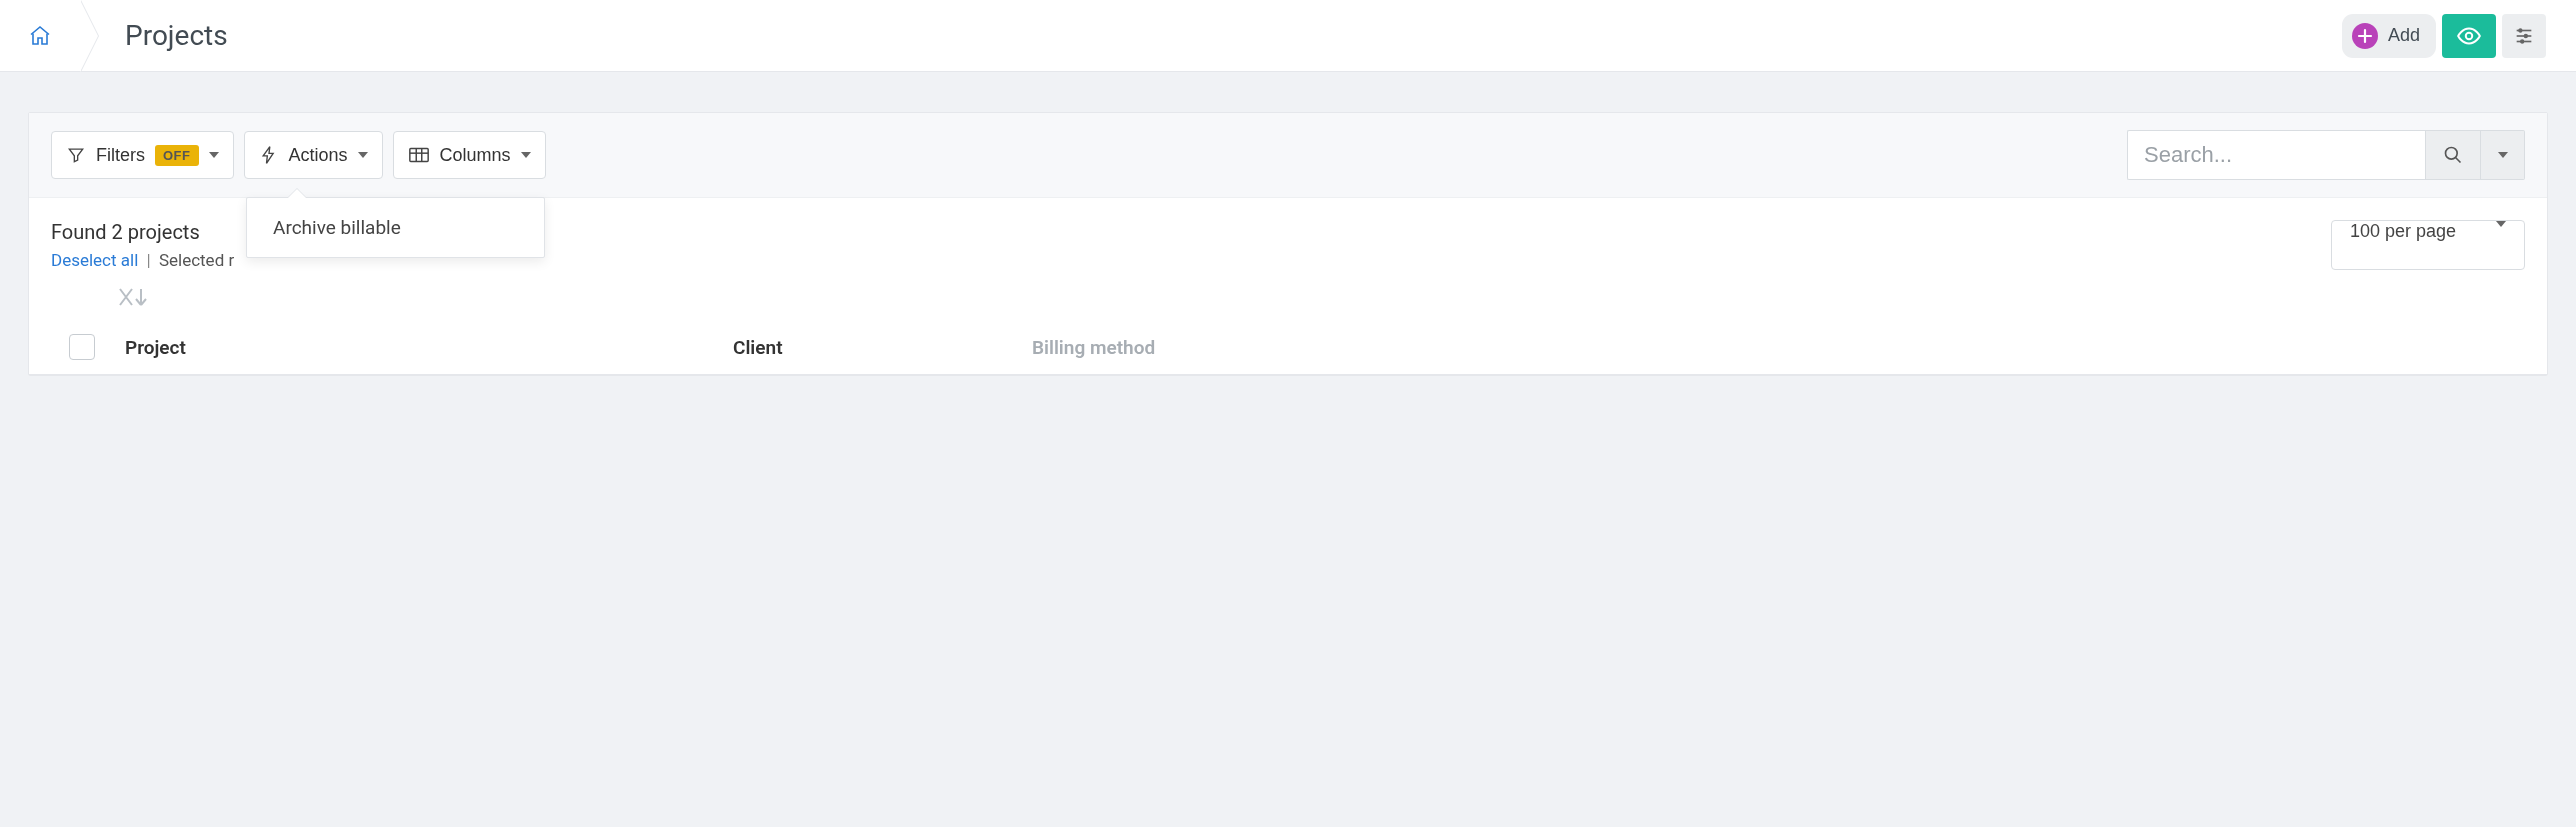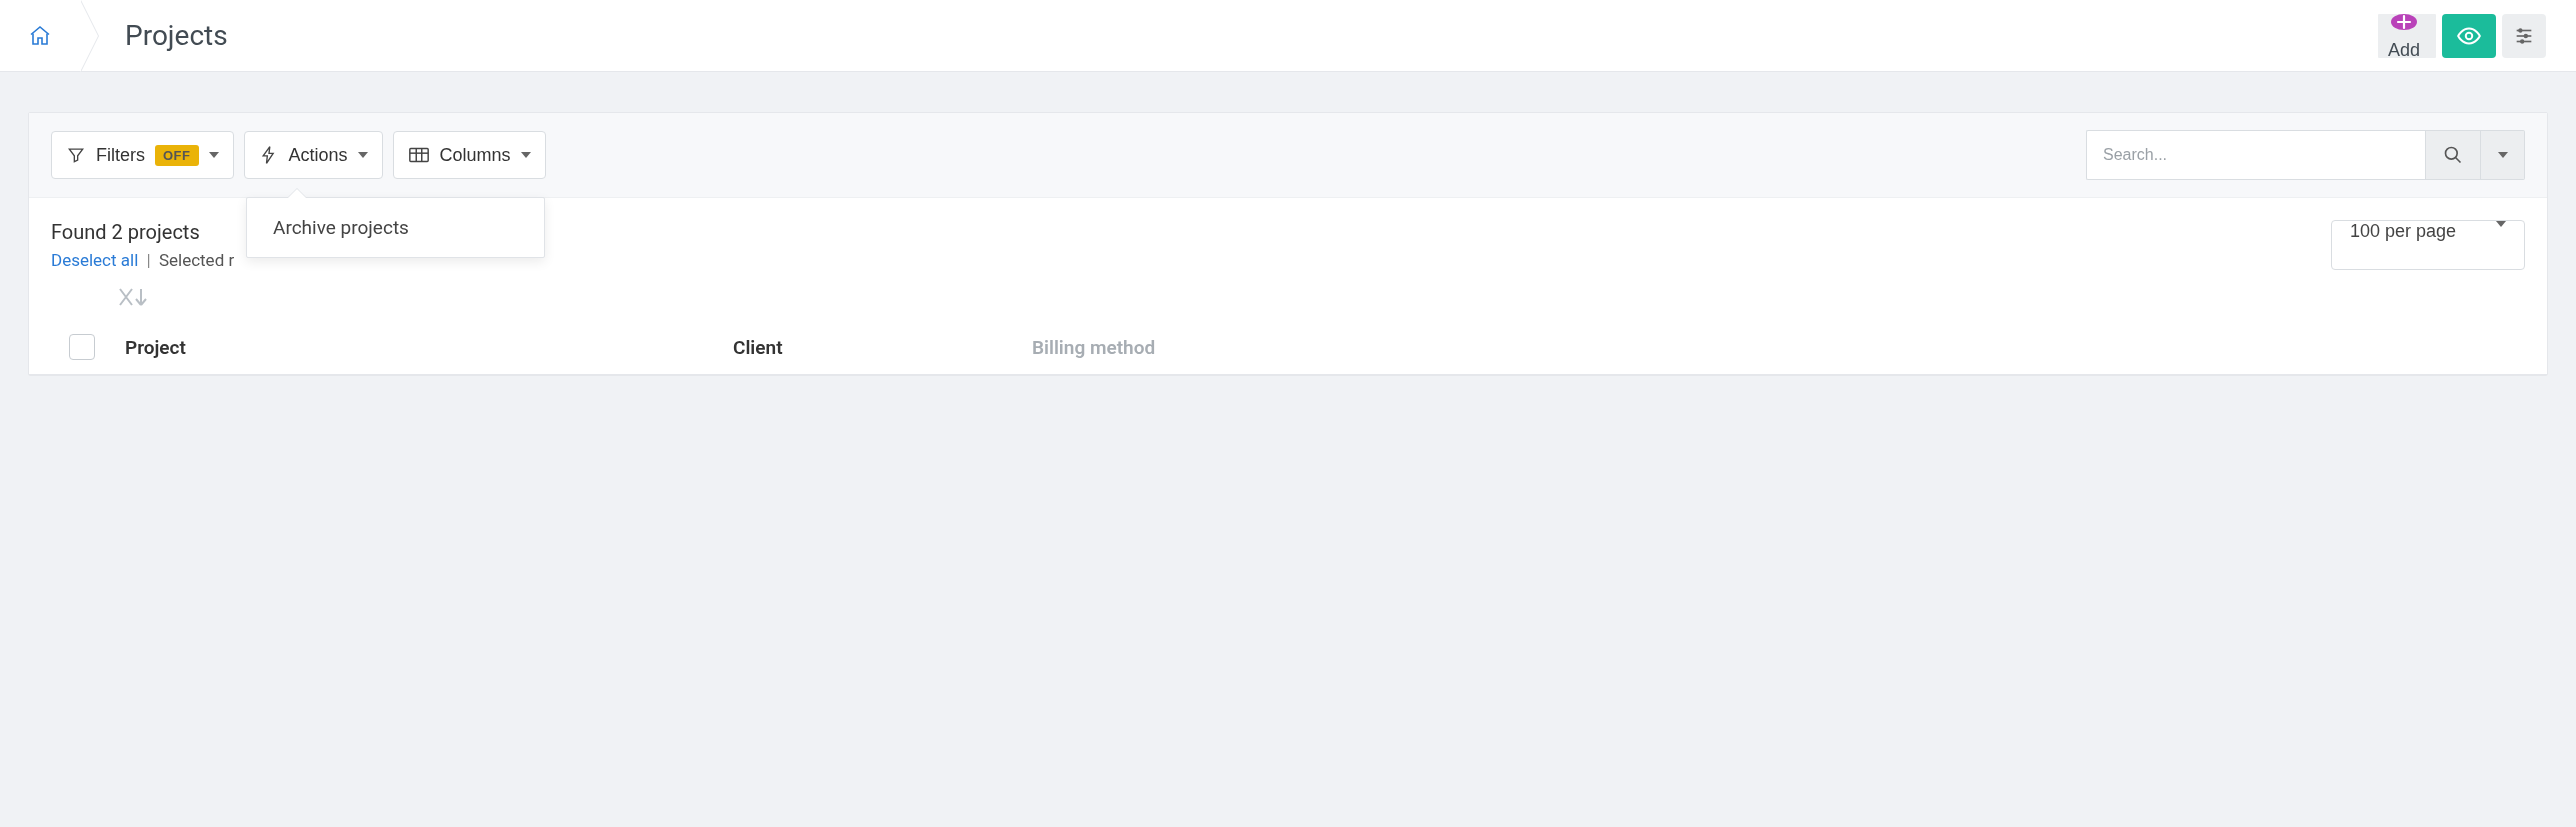--- a/index.html
+++ b/index.html
@@ -5,36 +5,36 @@
 * { box-sizing: border-box; margin: 0; padding: 0; }
 body { font-family: -apple-system, BlinkMacSystemFont, "Segoe UI", Roboto, sans-serif; background: #f0f2f5; color: #333; }
 
 
 .header { background: #fff; border-bottom: 1px solid #e5e7eb; display: flex; align-items: center; height: 72px; padding: 0 30px 0 0; }
 .breadcrumb { display: flex; align-items: center; height: 100%; }
 .home-box { width: 80px; height: 100%; display: flex; align-items: center; justify-content: center; position: relative; }
 .home-box::after { content: ""; position: absolute; right: -18px; top: 0; width: 0; height: 0; border-top: 36px solid transparent; border-bottom: 36px solid transparent; border-left: 18px solid #fff; filter: drop-shadow(1px 0 0 #e5e7eb); }
 .page-title { font-size: 28px; color: #424b53; margin-left: 45px; }
 .header-right { margin-left: auto; display: flex; gap: 6px; align-items: center; }
-.add-btn { background: #eceef0; border: none; border-radius: 1px; height: 44px; padding: 0 16px 0 10px; display: flex; align-items: center; gap: 10px; cursor: pointer; font-size: 18px; color: #424b53; flex-direction: column; }
+.add-btn { background: #eceef0; border: none; border-radius: 11px; height: 44px; padding: 0 16px 0 10px; display: flex; align-items: center; gap: 10px; cursor: pointer; font-size: 18px; color: #424b53; }
 .add-plus { width: 26px; height: 26px; background: #b942b9; border-radius: 50%; display: flex; align-items: center; justify-content: center; }
 .eye-btn { background: #1bbc9b; border: none; border-radius: 4px; width: 54px; height: 44px; display: flex; align-items: center; justify-content: center; cursor: pointer; }
 .list-btn { background: #eceef0; border: none; border-radius: 4px; width: 44px; height: 44px; display: flex; align-items: center; justify-content: center; cursor: pointer; }
 
 
 .main { padding: 40px 28px 0 28px; }
 .panel { background: #fff; border: 1px solid #e5e7eb; border-radius: 2px; }
 
 
 .toolbar { background: #f7f8fa; border-bottom: 1px solid #eef0f2; padding: 17px 22px; display: flex; align-items: center; gap: 10px; position: relative; }
 .tb-btn { background: #fff; border: 1px solid #d9dde1; border-radius: 4px; height: 48px; padding: 0 14px; display: flex; align-items: center; gap: 10px; cursor: pointer; font-size: 18px; color: #333; }
 .off-badge { background: #eab308; color: #555; font-size: 13px; font-weight: 600; padding: 3px 8px; border-radius: 3px; letter-spacing: 0.5px; }
 .caret { width: 0; height: 0; border-left: 5px solid transparent; border-right: 5px solid transparent; border-top: 6px solid #666; }
 .search-wrap { margin-left: auto; display: flex; }
-.search-input { background: #fff; border: 1px solid #d9dde1; border-right: none; height: 50px; width: 339px; padding: 0 16px; font-size: 16px; border-radius: 2px 0 0 2px; }
+.search-input { background: #fff; border: 1px solid #d9dde1; border-right: none; height: 50px; width: 298px; padding: 0 16px; font-size: 22px; border-radius: 2px 0 0 2px; }
 .search-input::placeholder { color: #9aa0a6; }
 .search-btn { background: #eceef0; border: 1px solid #d9dde1; height: 50px; width: 56px; display: flex; align-items: center; justify-content: center; cursor: pointer; }
 .search-dd { background: #eceef0; border: 1px solid #d9dde1; border-left: none; height: 50px; width: 44px; display: flex; align-items: center; justify-content: center; cursor: pointer; border-radius: 0 2px 2px 0; }
 
 
 .dropdown { position: absolute; top: 84px; left: 217px; background: #fff; border: 1px solid #e0e3e7; box-shadow: 0 4px 12px rgba(0,0,0,0.08); border-radius: 2px; min-width: 299px; z-index: 10; }
 .dropdown::before { content: ""; position: absolute; top: -10px; left: 40px; width: 0; height: 0; border-left: 10px solid transparent; border-right: 10px solid transparent; border-bottom: 10px solid #e0e3e7; }
 .dropdown::after { content: ""; position: absolute; top: -9px; left: 40px; width: 0; height: 0; border-left: 10px solid transparent; border-right: 10px solid transparent; border-bottom: 10px solid #fff; }
 .dropdown-item { padding: 18px 26px; font-size: 19px; color: #444; cursor: pointer; }
 
@@ -140,21 +140,21 @@
               <circle cx="10" cy="10" r="7"></circle>
               <line x1="15" y1="15" x2="21" y2="21"></line>
             </svg>
         </button>
         <button class="search-dd">
           <span class="caret"></span>
         </button>
       </div>
 
       <div class="dropdown">
-        <div class="dropdown-item">Archive projects</div>
+        <div class="dropdown-item">Archive billable</div>
       </div>
     </div>
 
     <div class="meta">
       <div class="meta-left">
         <div class="count">Found 2 projects</div>
         <div class="sel-row">
           <span class="link">Deselect all</span>
           <span class="sep">|</span>
           <span>Selected r</span>

